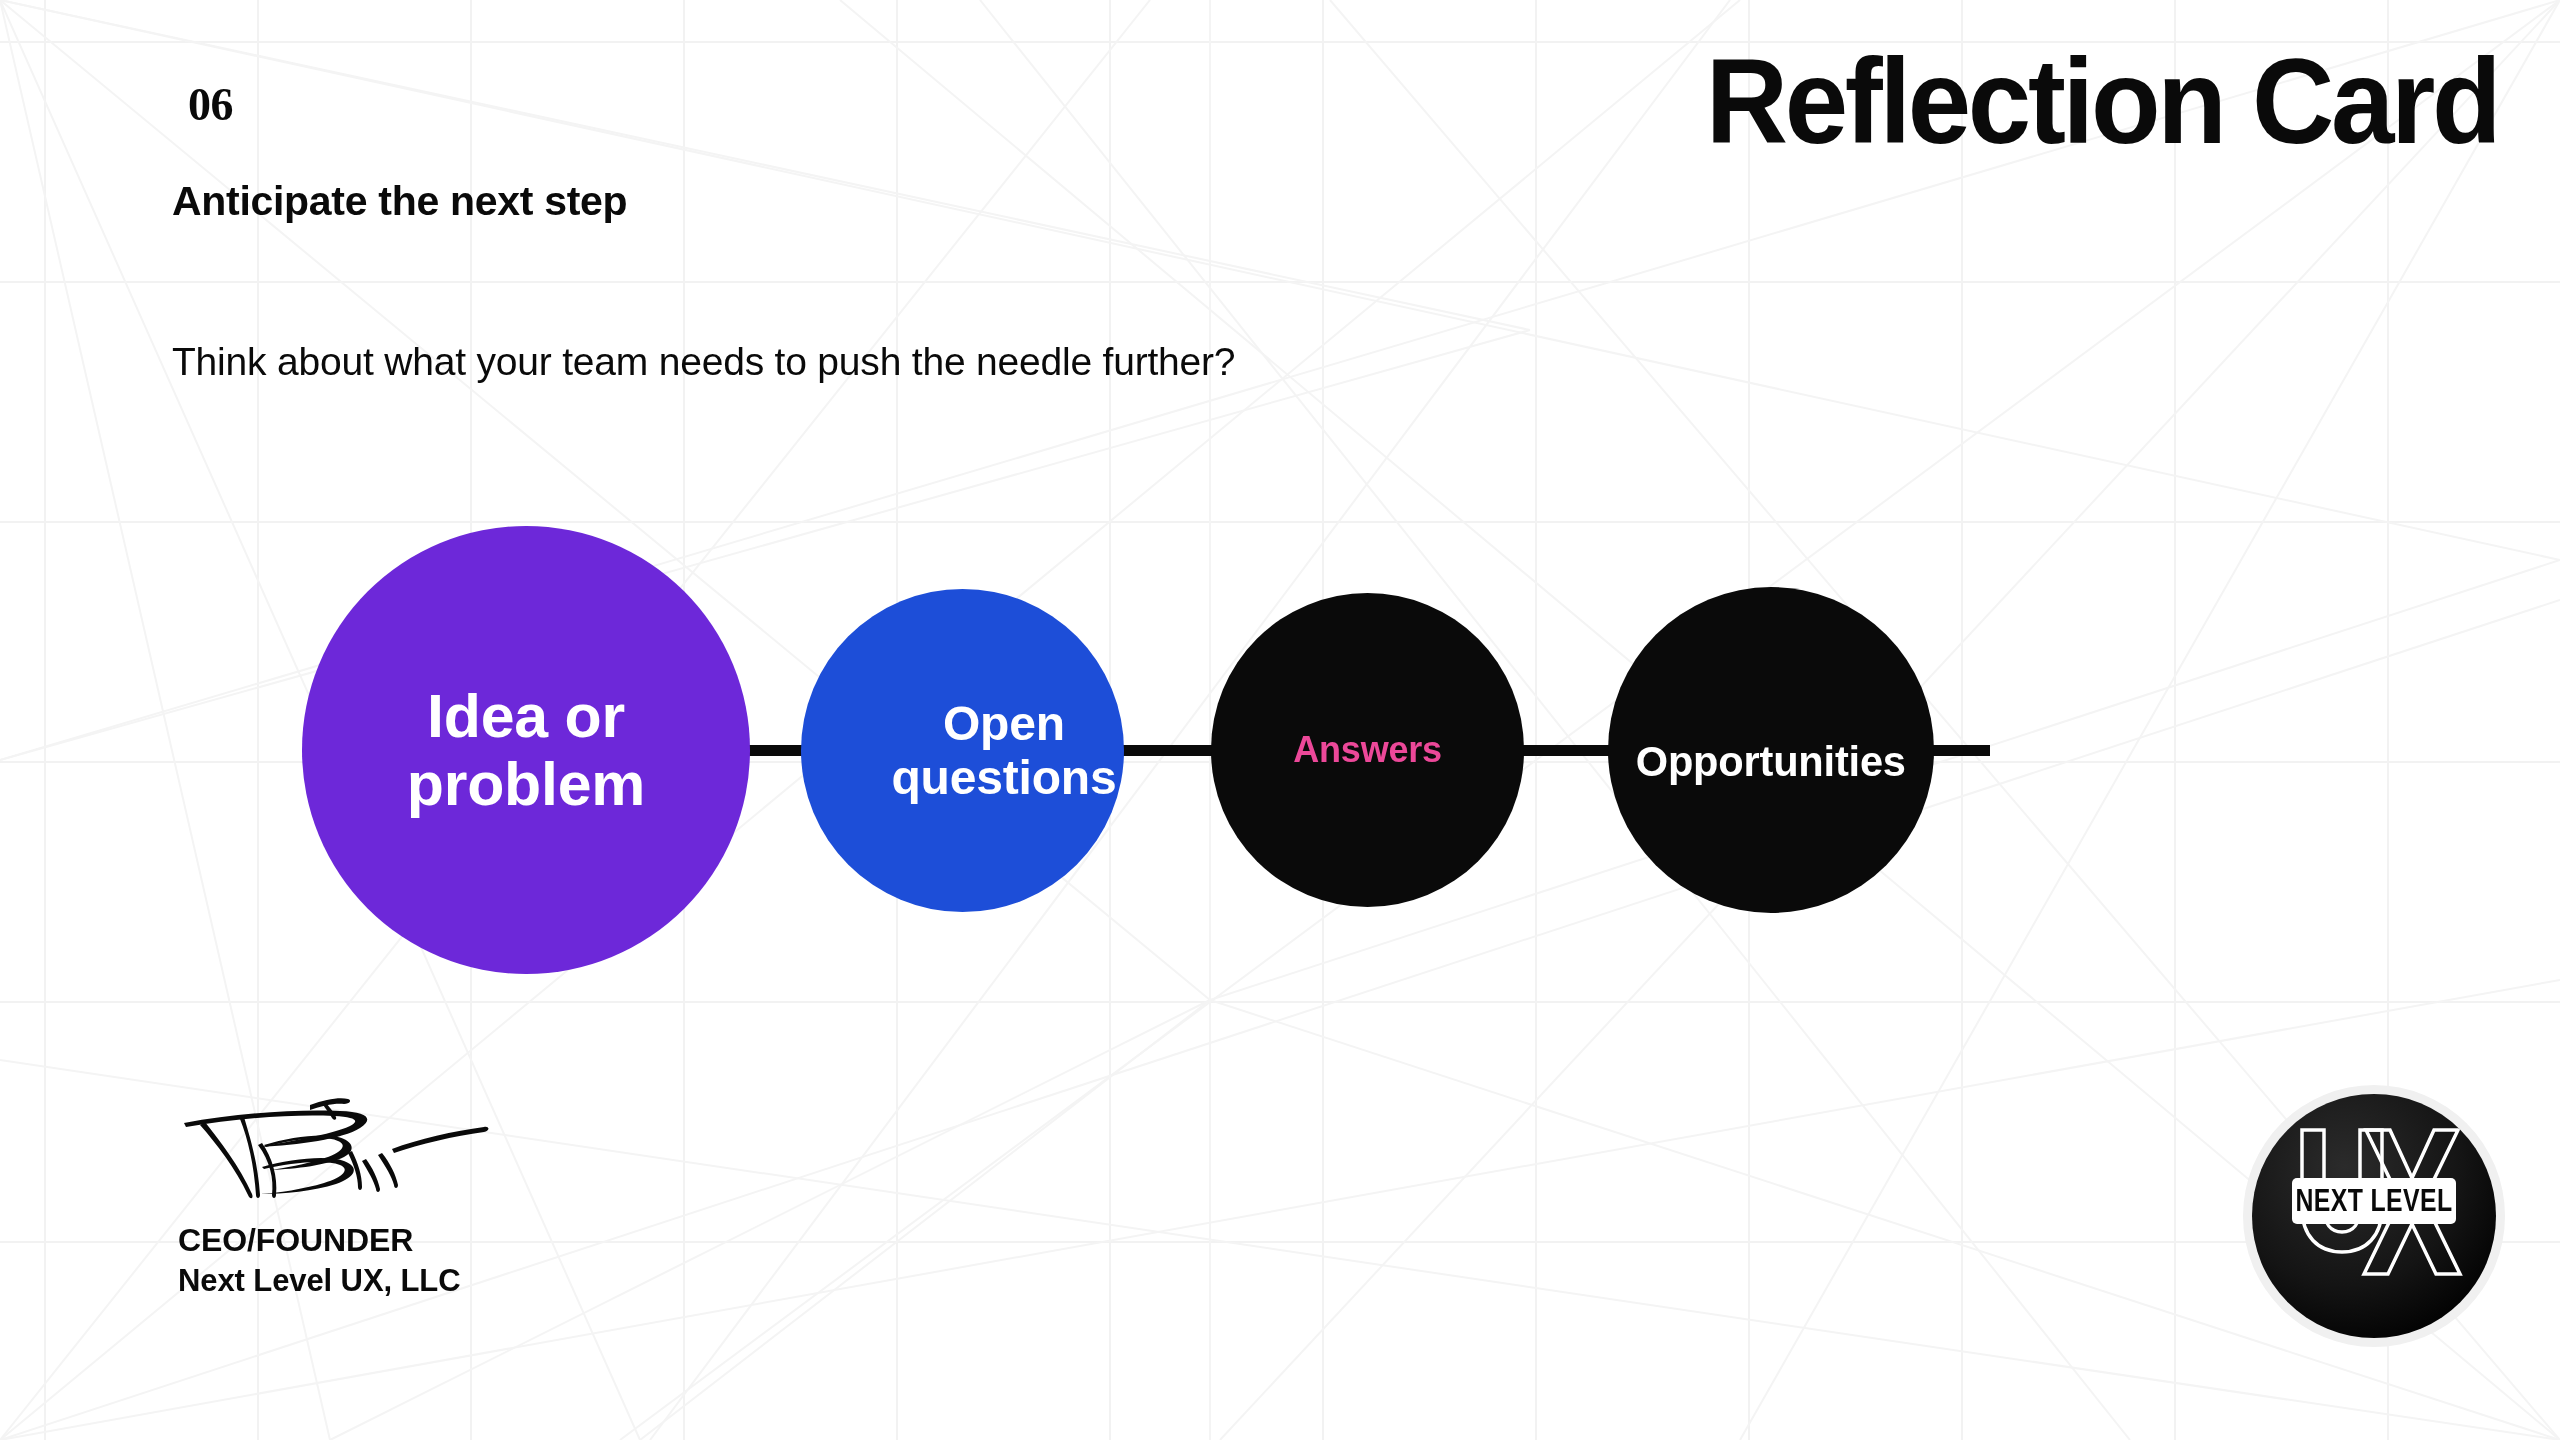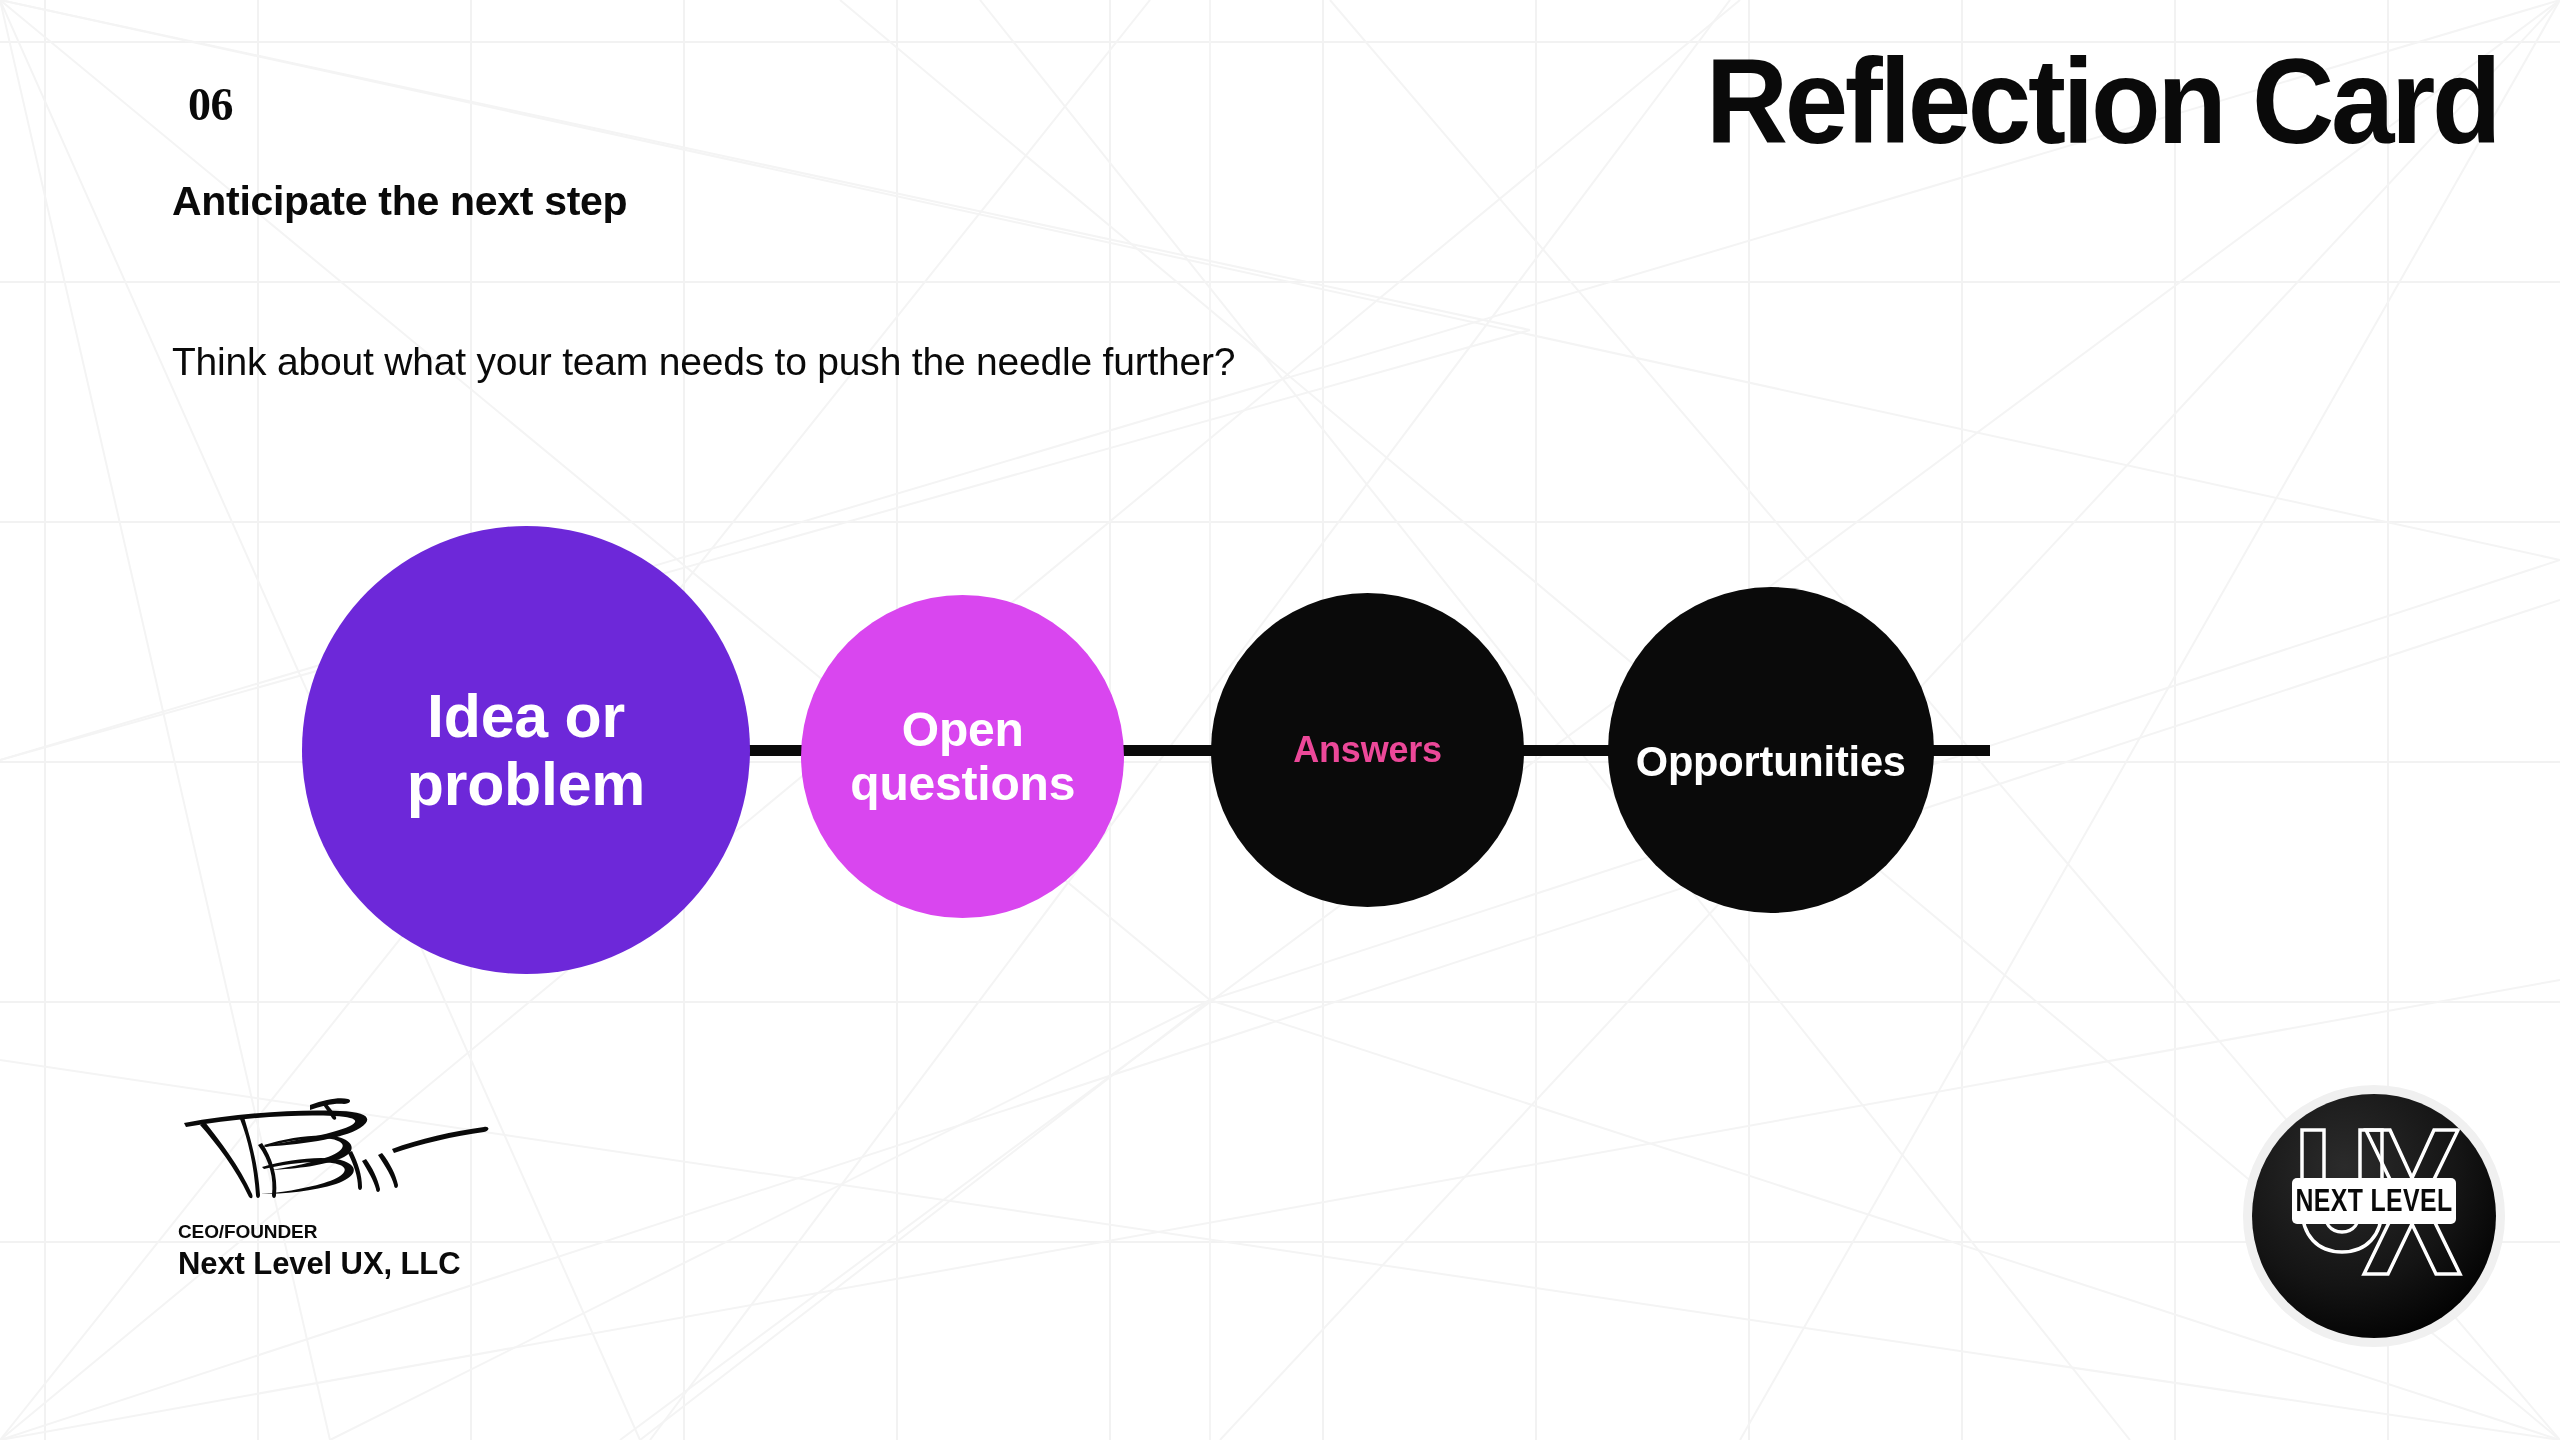--- a/index.html
+++ b/index.html
@@ -107,21 +107,21 @@
   }
   
   #signature-block {
     position: absolute;
     left: 178px;
     top: 1095px;
   }
   #signature-mark { display: block; }
   #signer-role {
     margin-top: 14px;
-    font-size: 19px;
+    font-size: 32px;
     font-weight: 700;
     color: #0a0a0a;
     letter-spacing: -0.1px;
     line-height: 1.32;
   }
   #signer-company {
     font-size: 31px;
     font-weight: 700;
     color: #0a0a0a;
     letter-spacing: -0.1px;
@@ -202,21 +202,21 @@
 
   <div id="flow-diagram">
       <div class="flow-connector" style="left: 744px; width: 63.2px; top: 250px; background: rgb(10, 10, 10);"></div>
       <div class="flow-connector" style="left: 1118.4px; width: 98.4px; top: 250px; background: rgb(10, 10, 10);"></div>
       <div class="flow-connector" style="left: 1518.4px; width: 95.2px; top: 250px; background: rgb(10, 10, 10);"></div>
       <div class="flow-connector" style="left: 1928px; width: 61.6px; top: 250px; background: rgb(10, 10, 10);"></div>
       <div class="flow-node" style="width: 448px; height: 448px; left: 302px; top: 26px; background: #6d28d9;">
         <span class="flow-node-label" style="font-size: 60.8px; color: rgb(255, 255, 255);">Idea or
 problem</span>
       </div>
-      <div class="flow-node" style="width: 323.2px; height: 323.2px; left: 801.2px; top: 95px; background: #d946ef;">
+      <div class="flow-node" style="width: 323.2px; height: 323.2px; left: 801.2px; top: 89px; background: #1d4ed8; justify-content: flex-end;">
         <span class="flow-node-label" style="font-size: 48px; color: rgb(255, 255, 255);">Open
 questions</span>
       </div>
       <div class="flow-node" style="width: 313.6px; height: 313.6px; left: 1210.8px; top: 93.2px; background: rgb(10, 10, 10);">
         <span class="flow-node-label" style="font-size: 36px; color: #ec4899;">Answers</span>
       </div>
       <div class="flow-node" style="width: 326.4px; height: 326.4px; left: 1607.6px; top: 86.8px; background: rgb(10, 10, 10);">
         <span class="flow-node-label" style="font-size: 41.6px; color: rgb(255, 255, 255); margin-top: 24px;">Opportunities</span>
       </div>
     </div>

